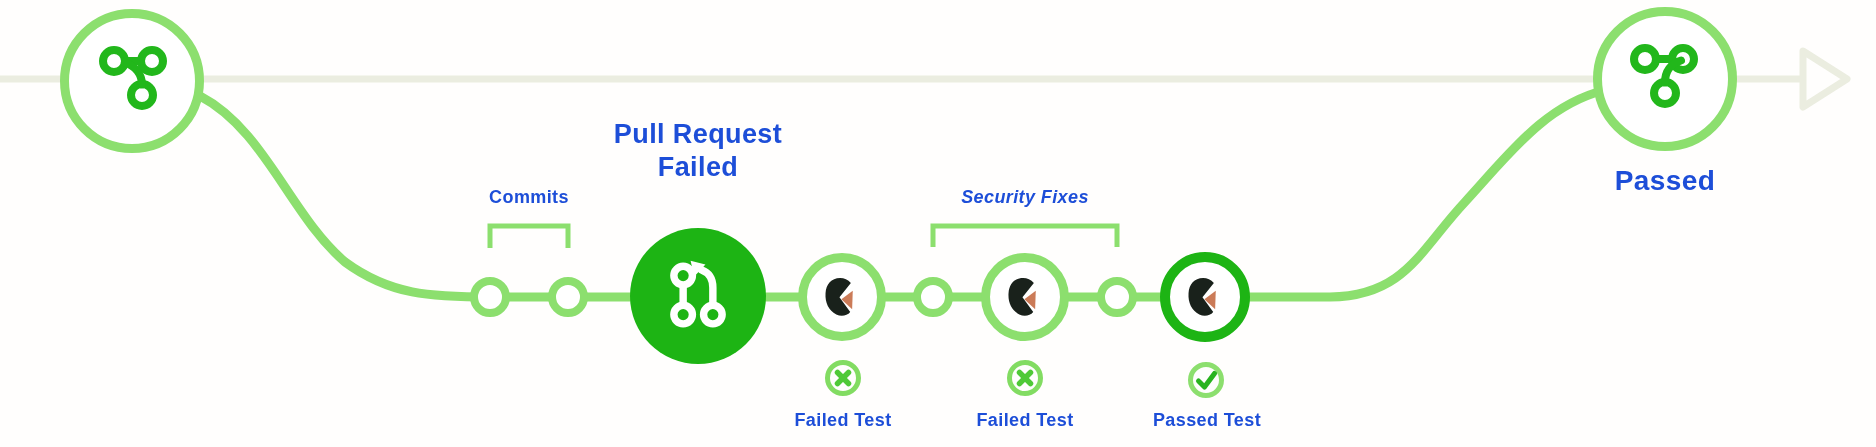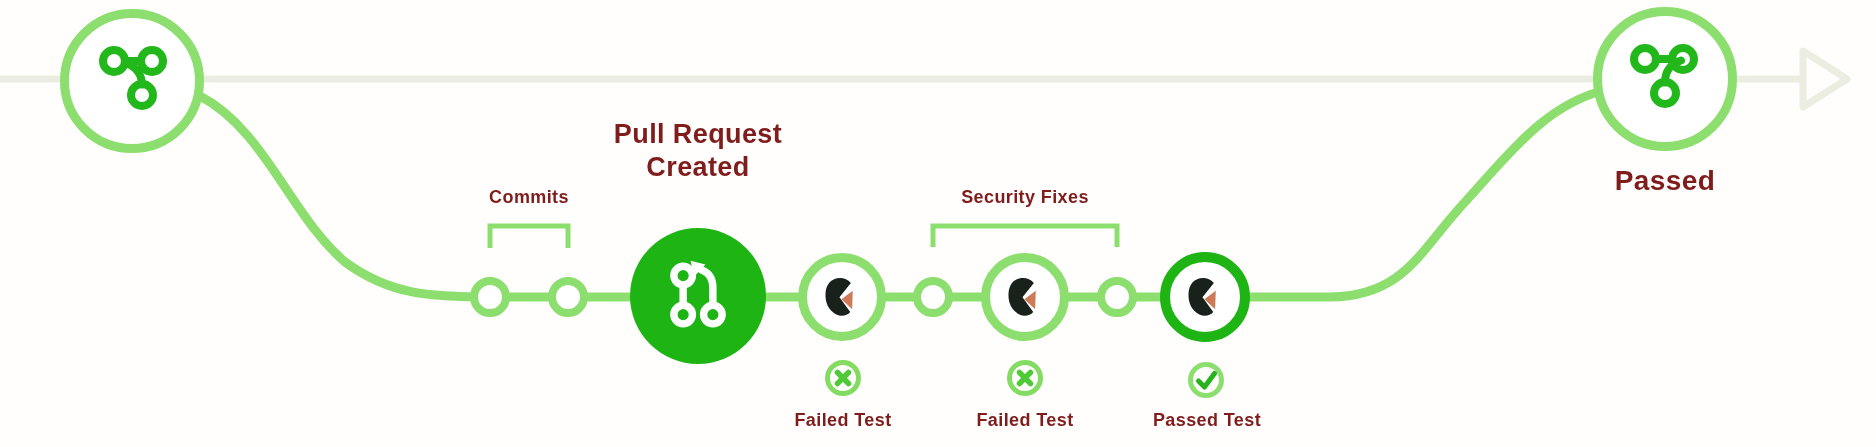--- a/index.html
+++ b/index.html
@@ -16,21 +16,21 @@
     box-sizing:border-box;display:flex;align-items:center;justify-content:center;
   }
   .node.big{width:144px;height:144px;border:9px solid #8cdf6e;}
   .node.pr{width:136px;height:136px;background:#1db414;border:none;}
   .node.test{width:88px;height:88px;border:9px solid #8cdf6e;}
   .node.test.passed{width:90px;height:90px;border:10px solid #1db414;}
   .node.dot{width:40px;height:40px;border:8px solid #8cdf6e;}
   .status{position:absolute;width:40px;height:40px;}
   .lbl{
     position:absolute;transform:translateX(-50%);
-    color:#7f1d1d;font-weight:700;white-space:nowrap;letter-spacing:.4px;
+    color:#1d4ed8;font-weight:700;white-space:nowrap;letter-spacing:.4px;
   }
   .lbl.big{font-size:28px;}
   .lbl.small{font-size:18px;}
   .lbl.title{font-size:27px;line-height:33px;text-align:center;}
 </style>
 </head>
 <body>
 
 <div class="canvas">
 
@@ -59,21 +59,21 @@
       </g>
     </svg>
   </div>
 
   <div class="node dot" style="left:470px;top:277px;"></div>
   <div class="node dot" style="left:548px;top:277px;"></div>
   <div class="lbl small" style="left:529px;top:187px;">Commits</div>
 
   <div class="lbl title" style="left:698px;top:118px;">
     <div>Pull Request</div>
-    <div>Created</div>
+    <div>Failed</div>
   </div>
   <div class="node pr" style="left:630px;top:228px;">
     <svg width="78" height="78" viewBox="0 0 84 84">
       <g stroke="#ffffff" stroke-width="8" fill="none" stroke-linecap="round">
         <circle cx="26" cy="20" r="10"></circle>
         <path d="M26,31 V51.5"></path>
         <circle cx="26" cy="62" r="10"></circle>
         <circle cx="58" cy="62" r="10"></circle>
         <path d="M46,14 C54,17 58,24 58,33 V51.5"></path>
       </g>
@@ -84,21 +84,21 @@
   <div class="node test" style="left:798px;top:253px;">
     <svg width="38" height="42" viewBox="0 0 60 64">
       <path d="M27,2 C13,2 5,12 4,26 C3,41 9,53 21,59.5 C29,63.5 38,61.5 43,55.5
                L26,32.5 L44,10 C39.5,4.5 33.5,2 27,2 Z" fill="#19211b"></path>
       <path d="M47,22 L29,35.5 L46,51.5 Z" fill="#cb7b58"></path>
     </svg>
   </div>
 
   <div class="node dot" style="left:913px;top:277px;"></div>
 
-  <div class="lbl small" style="left:1025px;top:187px;">Security Fixes</div>
+  <div class="lbl small" style="left:1025px;top:187px;font-style:italic;">Security Fixes</div>
 
   <div class="node test" style="left:981px;top:253px;">
     <svg width="38" height="42" viewBox="0 0 60 64">
       <path d="M27,2 C13,2 5,12 4,26 C3,41 9,53 21,59.5 C29,63.5 38,61.5 43,55.5
                L26,32.5 L44,10 C39.5,4.5 33.5,2 27,2 Z" fill="#19211b"></path>
       <path d="M47,22 L29,35.5 L46,51.5 Z" fill="#cb7b58"></path>
     </svg>
   </div>
 
   <div class="node dot" style="left:1097px;top:277px;"></div>

